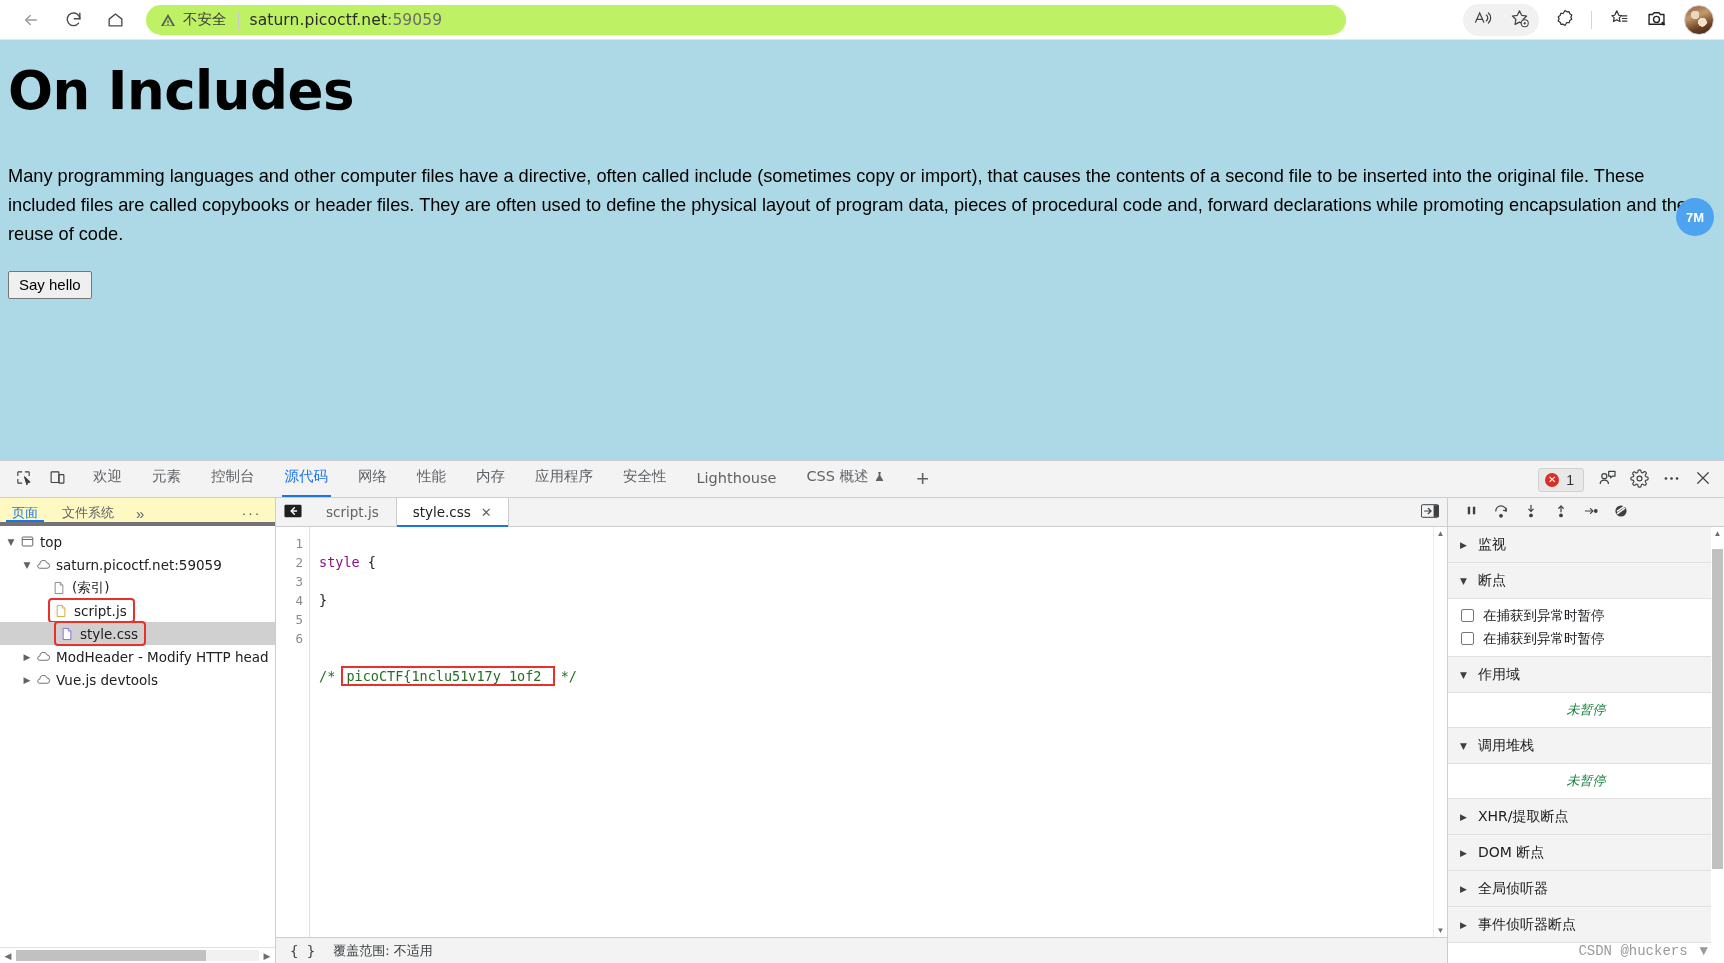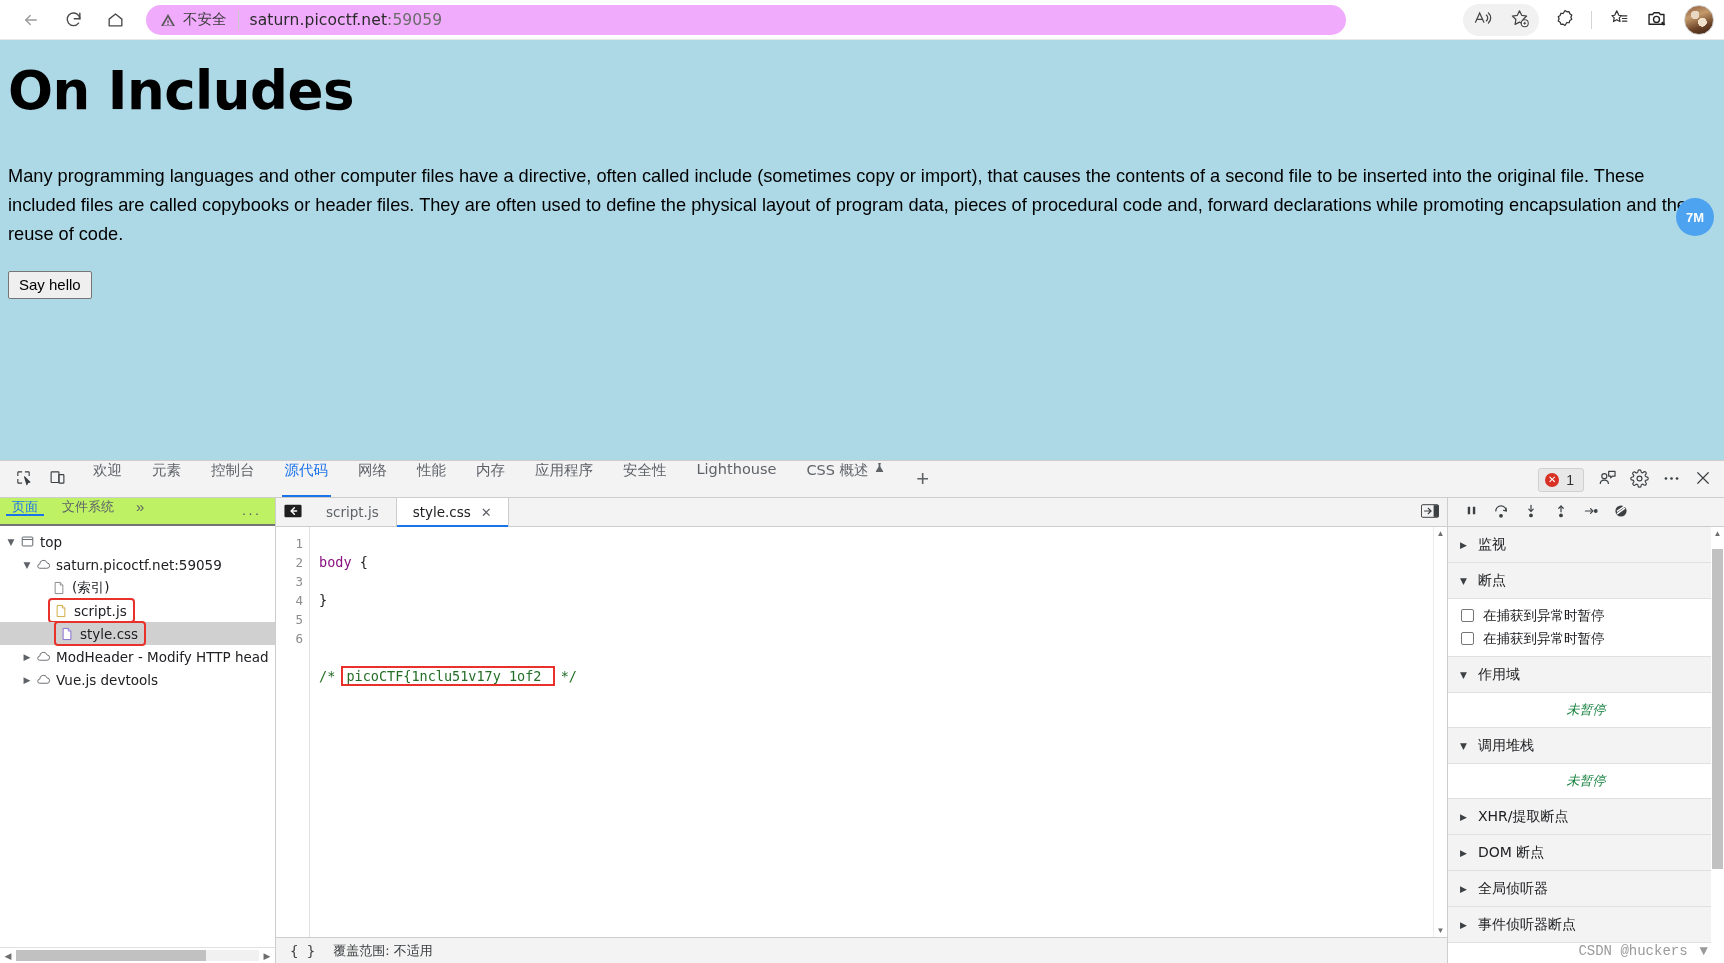--- a/index.html
+++ b/index.html
@@ -28,21 +28,21 @@
     color: #5f5f5f;
   }
   .nav-btn:first-child { margin-left: 14px; }
   .nav-btn svg { display:block; }
 
   #address-pill {
     margin-left: 14px;
     height: 30px;
     flex: 0 0 auto;
     min-width: 1200px;
-    background: #f0abfc;
+    background: #bef264;
     border-radius: 15px;
     display: flex; align-items: center;
     padding: 0 12px 0 14px;
   }
   #security-chip { display:flex; align-items:center; gap:7px; }
   #warn-icon { color:#5a5a5a; display:flex; }
   #security-text {
     font-size: 14.5px; color: #3b3b3b;
     font-family: "DejaVu Sans", sans-serif;
   }
@@ -149,22 +149,22 @@
     position: relative;
     padding-left: 4px;
   }
   .dt-tool-icon {
     width: 30px; height: 28px;
     display:flex; align-items:center; justify-content:center;
     color:#3c4043; margin-left: 4px;
   }
   .dt-tab {
     height: 36px;
-    padding: 0 15px;
-    display: flex; align-items: flex-start;
+    padding: 11px 15px;
+    display: flex; align-items: flex-end;
     gap: 5px;
     font-size: 14.5px;
     color: #5f6368;
     font-family: "DejaVu Sans", sans-serif;
     position: relative;
     white-space: nowrap;
     cursor: default;
   }
   .dt-tab.active { color: #1a73e8; }
   .dt-tab.active::after {
@@ -203,22 +203,22 @@
 
   
   #navigator {
     width: 276px; flex: 0 0 276px;
     background: #ffffff;
     border-right: 1px solid #cdcdcd;
     display: flex; flex-direction: column;
     min-height: 0;
   }
   #navigator-tabbar {
-    height: 28px; display:flex; align-items:flex-start;
-    background:#bef264; border-bottom:2px solid #737373;
+    height: 28px; display:flex; align-items:flex-end;
+    background:#fef9c3; border-bottom:4px solid #737373;
     position: relative;
   }
   .nav-tab {
     padding: 0 12px; display:flex; align-items:center;
     font-size: 13px; color:#5f6368;
     font-family:"DejaVu Sans", sans-serif;
     position: relative; white-space:nowrap;
   }
   .nav-tab.active { color:#1a73e8; }
   .nav-tab.active::after {
@@ -751,21 +751,21 @@
       <div id="code-area">
         <div id="gutter">
           <div>1</div>
           <div>2</div>
           <div>3</div>
           <div>4</div>
           <div>5</div>
           <div>6</div>
         </div>
         <div id="code-lines">
-<div><span class="tok-sel">body</span><span class="tok-punct"> {</span></div>
+<div><span class="tok-sel">style</span><span class="tok-punct"> {</span></div>
 <div><span class="tok-punct">}</span></div>
 <div><span></span>&nbsp;</div>
 <div><span class="tok-comment">/* </span><span class="tok-comment flagbox">picoCTF{1nclu51v17y_1of2_</span><span class="tok-comment"> */</span></div>
 <div><span></span>&nbsp;</div>
         </div>
         <div id="code-vscroll">
           <div class="vs-arrow">▲</div>
           <div class="vs-arrow">▼</div>
         </div>
       </div>

